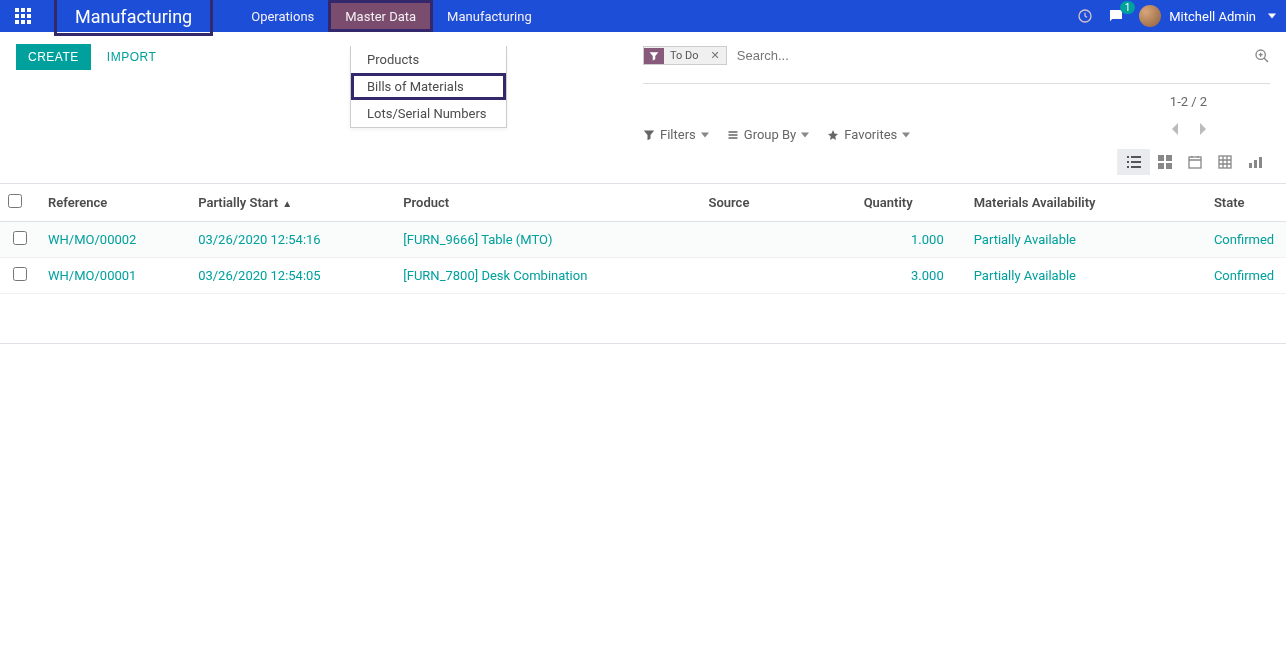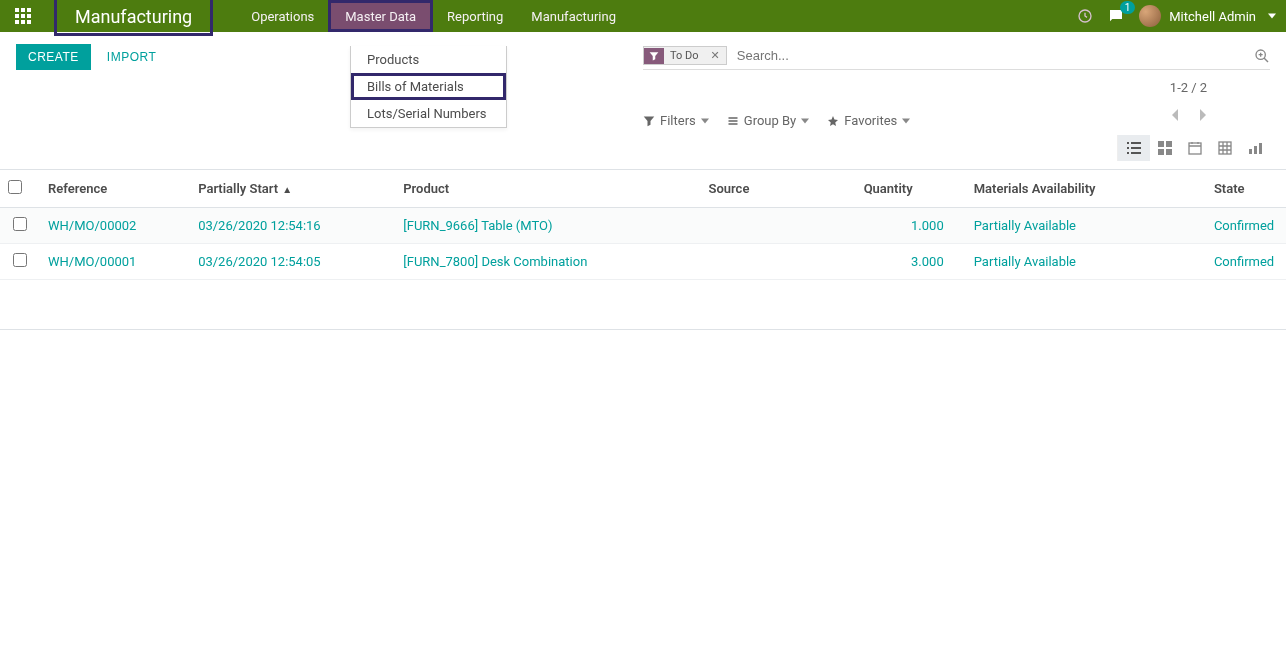--- a/index.html
+++ b/index.html
@@ -1,17 +1,17 @@
 <!DOCTYPE html>
 <html><head>
 <meta charset="utf-8">
 <style>
   * { box-sizing: border-box; margin: 0; padding: 0; }
   body { font-family: -apple-system, BlinkMacSystemFont, "Segoe UI", Roboto, "Helvetica Neue", Arial, sans-serif; font-size: 13px; color: #4c4c4c; background: #fff; width: 1286px; }
-  .navbar { background: #4d7c0f; height: 32px; display: flex; align-items: center; color: #fff; position: relative; }
+  .navbar { background: #1d4ed8; height: 32px; display: flex; align-items: center; color: #fff; position: relative; }
   .apps-btn { width: 46px; display: flex; align-items: center; justify-content: center; cursor: pointer; }
   .apps-grid { display: grid; grid-template-columns: repeat(3, 4px); grid-template-rows: repeat(3, 4px); gap: 2px; }
   .apps-grid span { background: #fff; width: 4px; height: 4px; }
   .brand { font-size: 18px; padding: 0 18px; height: 40px; display: flex; align-items: center; margin-left: 8px; border: 3px solid #32286b; }
   .nav-menu { display: flex; margin-left: 24px; height: 100%; }
   .nav-item { padding: 0 14px; display: flex; align-items: center; cursor: pointer; font-size: 13px; color: #f5f0f3; }
   .nav-item.highlighted { border: 3px solid #32286b; background: #7a4d6f; }
   .nav-right { margin-left: auto; display: flex; align-items: center; padding-right: 10px; gap: 14px; height: 100%; }
   .clock-icon, .chat-icon { color: #d6c0cf; cursor: pointer; display:flex; align-items:center; position:relative; }
   .badge { background: #00a09d; color:#fff; font-size:10px; border-radius:8px; padding:1px 5px; position:absolute; top:-6px; right:-10px; }
@@ -23,21 +23,21 @@
   .dropdown-item { padding: 6px 16px; font-size:13px; color:#4c4c4c; cursor:pointer; }
   .dropdown-item.highlighted { border:3px solid #32286b; padding:3px 13px; }
 
   .control-panel { padding: 12px 16px 8px 16px; display:flex; }
   .cp-left { flex: 0 0 50%; }
   .cp-right { flex: 0 0 50%; display:flex; flex-direction:column; }
   .breadcrumb-title { font-size: 18px; color:#4c4c4c; margin-bottom: 10px; }
   .buttons-row { display:flex; gap: 6px; align-items:center; }
   .btn-create { background:#00a09d; color:#fff; border:none; padding:6px 12px; font-size:12px; font-weight:500; letter-spacing:0.5px; cursor:pointer; }
   .btn-import { background:transparent; color:#00a09d; border:none; padding:6px 10px; font-size:12px; font-weight:500; letter-spacing:0.5px; cursor:pointer; }
-  .search-row { display:flex; align-items:center; border-bottom:1px solid #ddd; padding-bottom:2px; position:relative; }
+  .search-row { display:flex; align-items:center; border-bottom:1px solid #ddd; padding-bottom:16px; position:relative; }
   .facet { display:inline-flex; align-items:center; background:#f0f0f0; border:1px solid #ccc; font-size:11px; margin-right:6px; }
   .facet-icon { background:#875a7b; color:#fff; padding:3px 5px; display:flex; align-items:center; }
   .facet-label { padding: 2px 6px; color:#555; }
   .facet-remove { padding: 2px 6px; color:#777; cursor:pointer; }
   .search-input { border:none; outline:none; flex:1; font-size:13px; padding:4px; color:#888; }
   .search-zoom { color:#888; cursor:pointer; }
   .filter-row { display:flex; align-items:center; margin-top:10px; gap:18px; color:#666; }
   .filter-btn { display:inline-flex; align-items:center; gap:5px; cursor:pointer; font-size:13px; }
   .pager { margin-left:auto; display:flex; align-items:center; gap:10px;flex-direction:column; }
   .pager-arrows { display:flex; gap:12px; color:#aaa; }
@@ -73,21 +73,20 @@
         <span></span>
         <span></span>
         <span></span>
         <span></span>
     </div>
   </div>
   <div class="brand">Manufacturing</div>
   <div class="nav-menu">
     <div class="nav-item">Operations</div>
     <div class="nav-item highlighted">Master Data</div>
-    <div class="nav-item">Reporting</div>
     <div class="nav-item">Manufacturing</div>
   </div>
   <div class="nav-right">
     <div class="clock-icon">
       <svg width="16" height="16" viewBox="0 0 24 24" fill="none" stroke="#d6c0cf" stroke-width="2">
           <circle cx="12" cy="12" r="9"></circle>
           <path d="M12 7v5l3 2"></path>
         </svg>
     </div>
     <div class="chat-icon">

